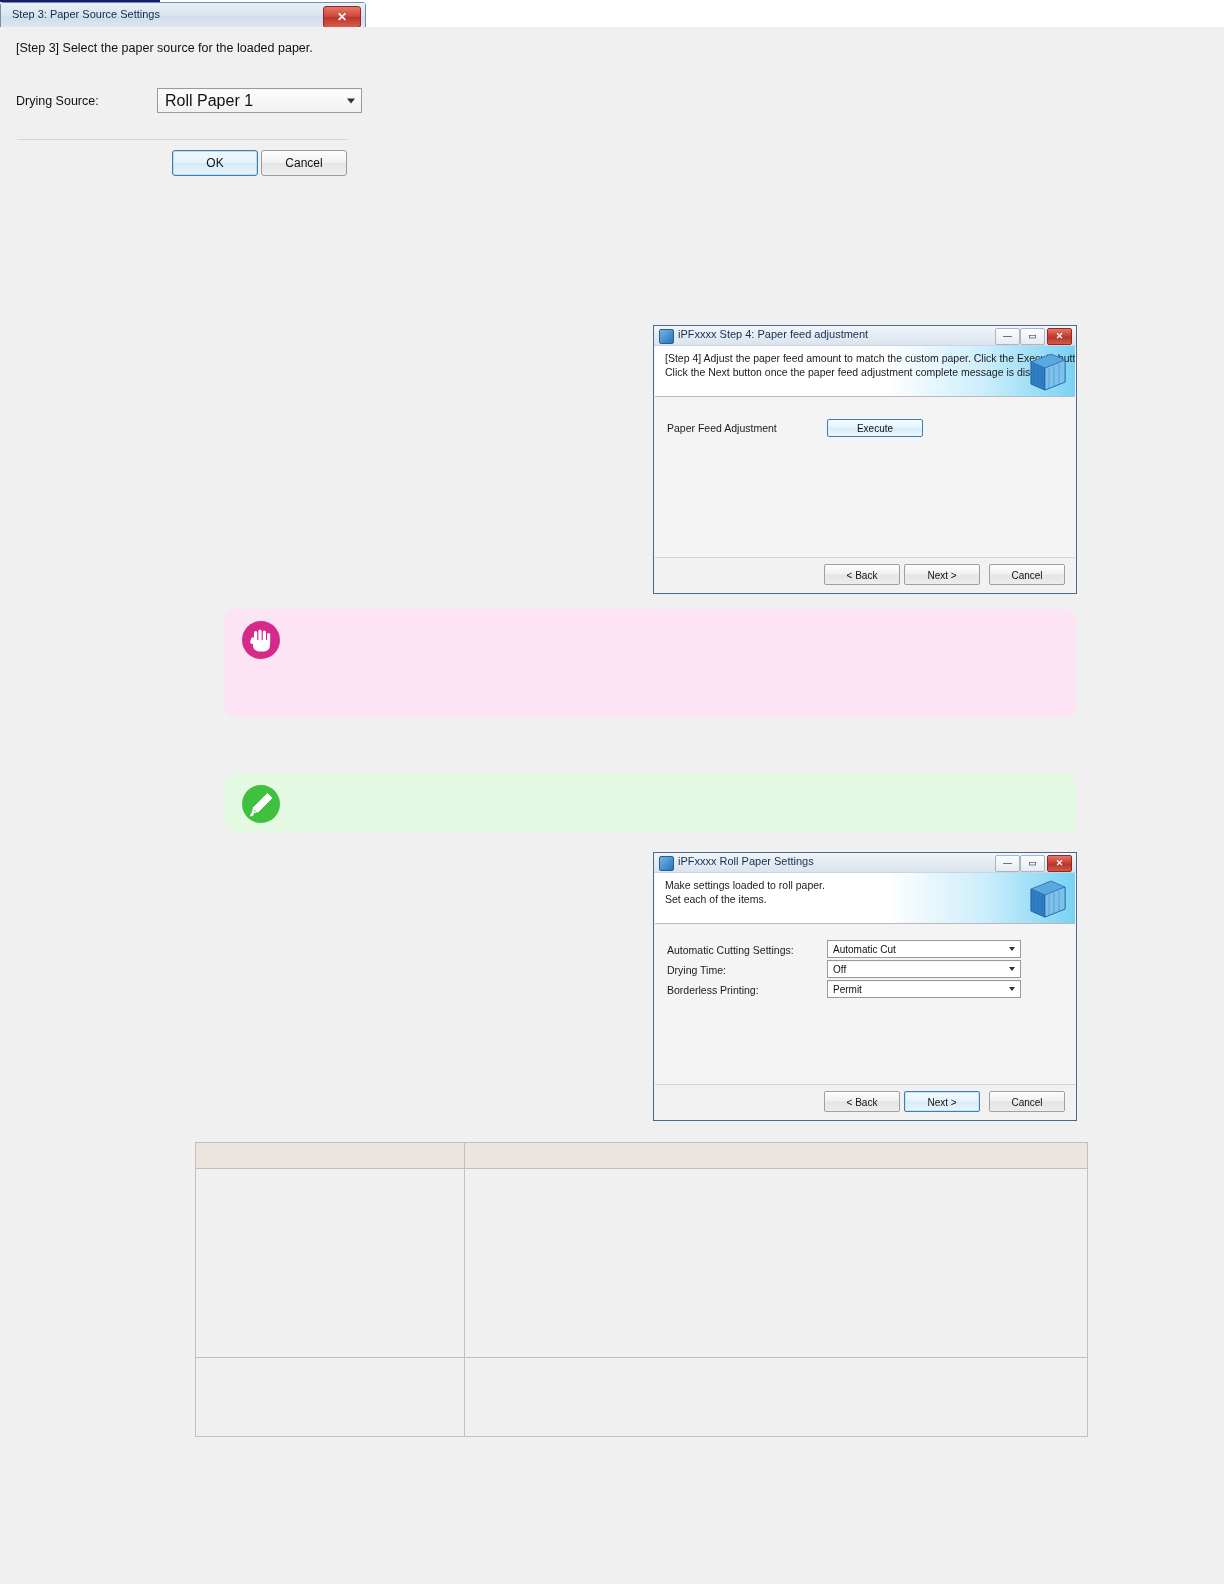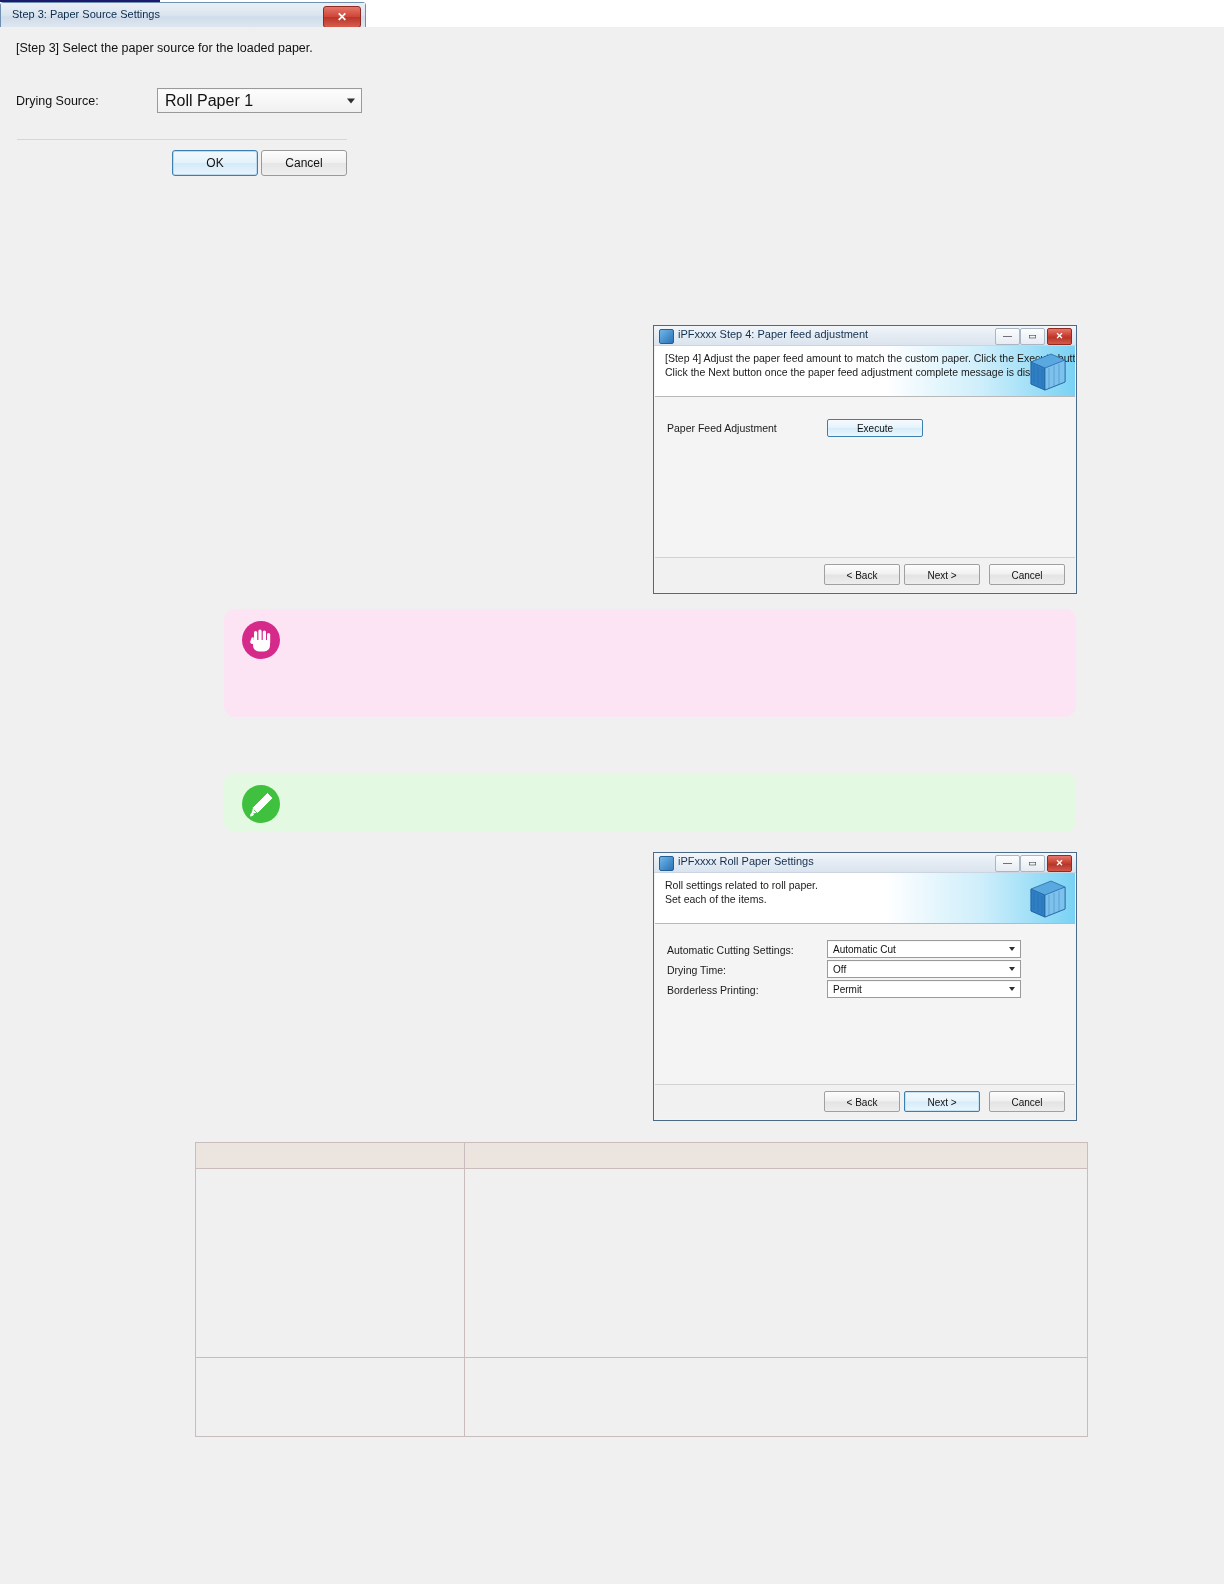--- a/index.html
+++ b/index.html
@@ -266,21 +266,21 @@
       </div>
       <div class="ctl max">
         <i>▭</i>
       </div>
       <div class="ctl cls">
         <i>✕</i>
       </div>
     </div>
     <div class="banner">
       <div class="txt">
-        <div>Roll settings related to roll paper.</div>
+        <div>Make settings loaded to roll paper.</div>
         <div>Set each of the items.</div>
       </div>
       <svg class="printer" viewBox="0 0 44 42">
         <g stroke="#1d5e9e" stroke-width="0.7">
           <path d="M6 12 L26 4 L40 10 L40 32 L20 40 L6 34 Z" fill="#5aa8e0"></path>
           <path d="M6 12 L20 18 L20 40 L6 34 Z" fill="#2f7fc4"></path>
           <path d="M20 18 L40 10 L40 32 L20 40 Z" fill="#7cc2ec"></path>
         </g>
         <g stroke="#1d5e9e" stroke-width="0.5" opacity="0.65" fill="none">
           <path d="M9 15 L9 33 M13 17 L13 35 M17 19 L17 37"></path>

